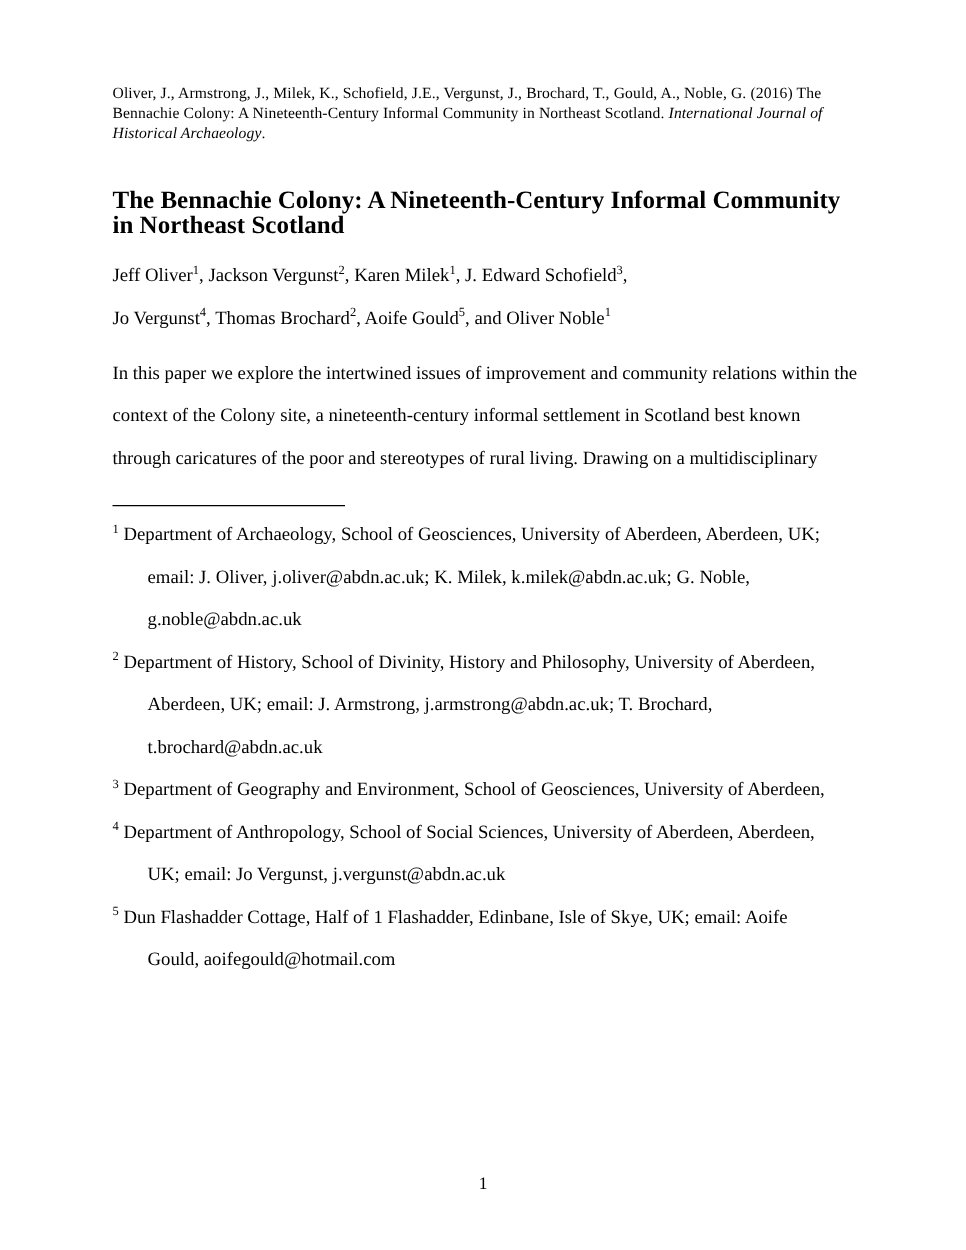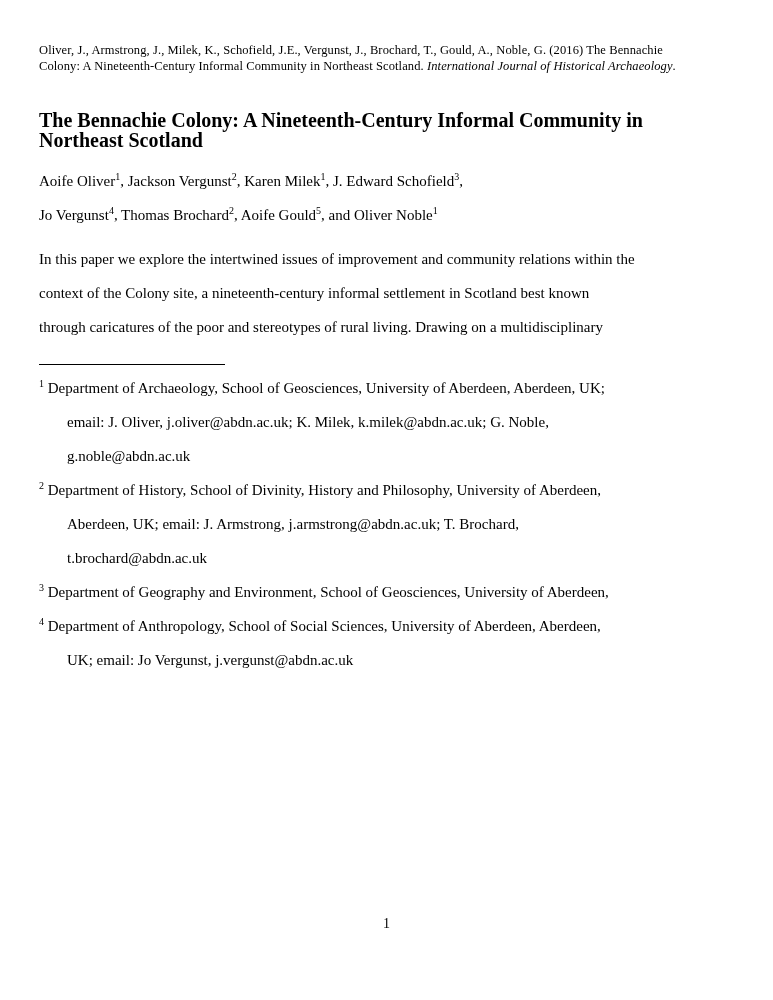--- a/index.html
+++ b/index.html
@@ -7,21 +7,22 @@
   body {
     width: 773px;
     height: 1000px;
     position: relative;
     font-family: "Liberation Serif", "DejaVu Serif", serif;
     color: #000000;
   }
   .page {
     position: absolute;
     inset: 0;
-    padding: 42px 86px 0 39px;
+    padding: 42px 86px 0 90px;
+    margin-top: 24px;
   }
   .citation {
     font-size: 12.5px;
     line-height: 16px;
     letter-spacing: 0.1px;
   }
   .citation em { font-style: italic; }
   .title {
     margin-top: 36px;
     font-size: 20px;
@@ -76,21 +77,21 @@
 </head>
 <body>
 
 <div class="page">
 
   <div class="citation"><span>Oliver, J., Armstrong, J., Milek, K., Schofield, J.E., Vergunst, J., Brochard, T., Gould, A., Noble, G. (2016) The Bennachie Colony: A Nineteenth-Century Informal Community in Northeast Scotland. </span><em>International Journal of Historical Archaeology</em><span>.</span></div>
 
   <div class="title">The Bennachie Colony: A Nineteenth-Century Informal Community in Northeast Scotland</div>
 
   <div class="authors">
-    <div><span>Aoife Oliver</span><sup>1</sup><span>, Jackson Vergunst</span><sup>2</sup><span>, Karen Milek</span><sup>1</sup><span>, J. Edward Schofield</span><sup>3</sup><span>,</span></div>
+    <div><span>Jeff Oliver</span><sup>1</sup><span>, Jackson Vergunst</span><sup>2</sup><span>, Karen Milek</span><sup>1</sup><span>, J. Edward Schofield</span><sup>3</sup><span>,</span></div>
     <div><span>Jo Vergunst</span><sup>4</sup><span>, Thomas Brochard</span><sup>2</sup><span>, Aoife Gould</span><sup>5</sup><span>, and Oliver Noble</span><sup>1</sup></div>
   </div>
 
 
   <div class="abstract-body">In this paper we explore the intertwined issues of improvement and community relations within the context of the Colony site, a nineteenth-century informal settlement in Scotland best known through caricatures of the poor and stereotypes of rural living. Drawing on a multidisciplinary</div>
 
   <hr class="footnote-rule">
 
   <div class="footnotes" id="footnotes">
       <div>
@@ -103,17 +104,21 @@
         <div class="footnote-line cont">Aberdeen, UK; email:  J. Armstrong, j.armstrong@abdn.ac.uk; T. Brochard,</div>
         <div class="footnote-line cont">t.brochard@abdn.ac.uk</div>
       </div>
       <div>
         <div class="footnote-line"><sup>3</sup> Department of Geography and Environment, School of Geosciences, University of Aberdeen,</div>
       </div>
       <div>
         <div class="footnote-line"><sup>4</sup> Department of Anthropology, School of Social Sciences, University of Aberdeen, Aberdeen,</div>
         <div class="footnote-line cont">UK; email: Jo Vergunst, j.vergunst@abdn.ac.uk</div>
       </div>
+      <div>
+        <div class="footnote-line"><sup>5</sup> Dun Flashadder Cottage, Half of 1 Flashadder, Edinbane, Isle of Skye, UK; email: Aoife</div>
+        <div class="footnote-line cont">Gould, aoifegould@hotmail.com</div>
+      </div>
     </div>
 
   <div class="page-number">1</div>
 
 </div>
 
 </body></html>

